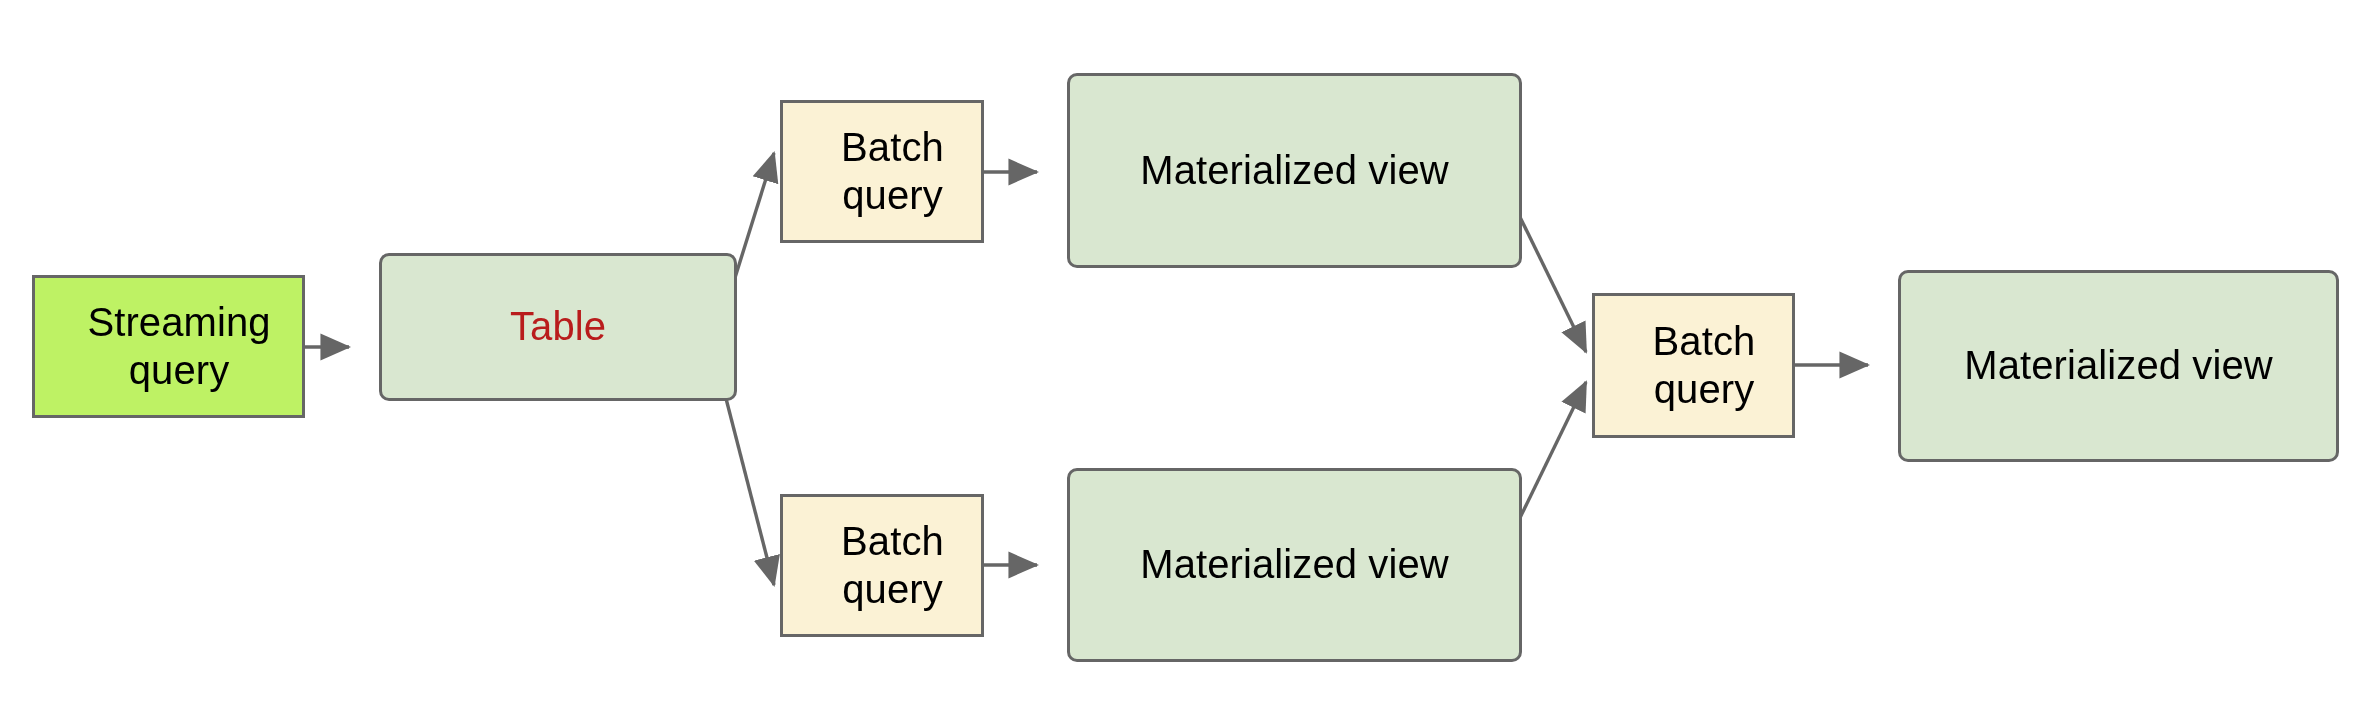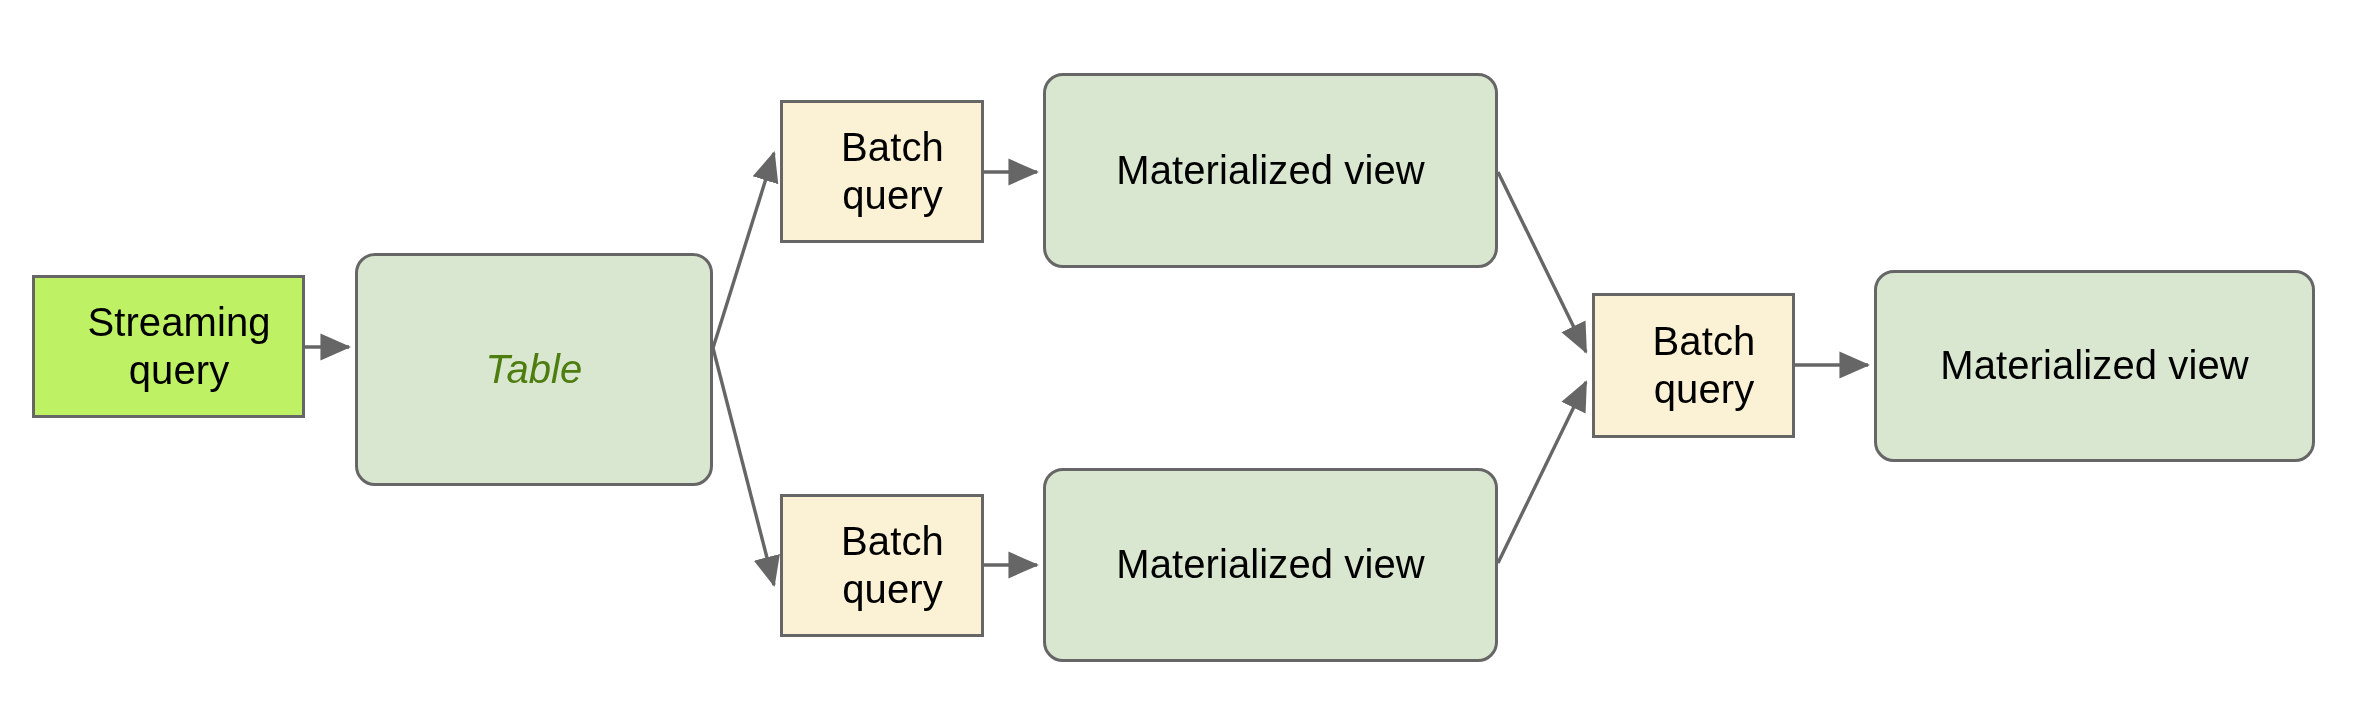--- a/index.html
+++ b/index.html
@@ -42,21 +42,22 @@
     white-space: pre-line;
     border: 3px solid #666666;
   }
   .node-process {
     background: #fbf2d5;
     border-radius: 0;
     padding-left: 21px;
   }
   .node-store {
     background: #d9e7d0;
-    border-radius: 20px;
+    border-radius: 10px;
+    margin-left: 24px;
   }
 </style>
 </head>
 <body>
 
 <div id="canvas" style="background: rgb(255, 255, 255);">
 
   <svg id="edge-layer" viewBox="0 0 2370 720">
     <defs>
       <marker id="arrowhead" markerWidth="9" markerHeight="9" refX="8.4" refY="4.5" orient="auto" markerUnits="strokeWidth">
@@ -77,21 +78,21 @@
     <polyline class="edge" fill="none" stroke="#666666" stroke-width="3.4" marker-end="url(#arrowhead)" points="1498,172 1586,352"></polyline>
 
     <polyline class="edge" fill="none" stroke="#666666" stroke-width="3.4" marker-end="url(#arrowhead)" points="1498,563 1586,382"></polyline>
 
     <polyline class="edge" fill="none" stroke="#666666" stroke-width="3.4" marker-end="url(#arrowhead)" points="1795,365 1868,365"></polyline>
   </svg>
 
   <div class="node node-process" style="left: 32px; top: 275px; width: 273px; height: 143px; background: #bef264; border-color: rgb(102, 102, 102); color: rgb(0, 0, 0);">Streaming
 query</div>
 
-  <div class="node node-store" style="left: 355px; top: 253px; width: 358px; height: 233px; background: rgb(217, 231, 208); border-color: rgb(102, 102, 102); color: #4d7c0f; font-style: italic;">Table</div>
+  <div class="node node-store" style="left: 355px; top: 253px; width: 358px; height: 148px; background: rgb(217, 231, 208); border-color: rgb(102, 102, 102); color: #b91c1c;">Table</div>
 
   <div class="node node-process" style="left: 780px; top: 100px; width: 204px; height: 143px; background: rgb(251, 242, 213); border-color: rgb(102, 102, 102); color: rgb(0, 0, 0);">Batch
 query</div>
 
   <div class="node node-process" style="left: 780px; top: 494px; width: 204px; height: 143px; background: rgb(251, 242, 213); border-color: rgb(102, 102, 102); color: rgb(0, 0, 0);">Batch
 query</div>
 
   <div class="node node-store" style="left: 1043px; top: 73px; width: 455px; height: 195px; background: rgb(217, 231, 208); border-color: rgb(102, 102, 102); color: rgb(0, 0, 0);">Materialized view</div>
 
   <div class="node node-store" style="left: 1043px; top: 468px; width: 455px; height: 194px; background: rgb(217, 231, 208); border-color: rgb(102, 102, 102); color: rgb(0, 0, 0);">Materialized view</div>

